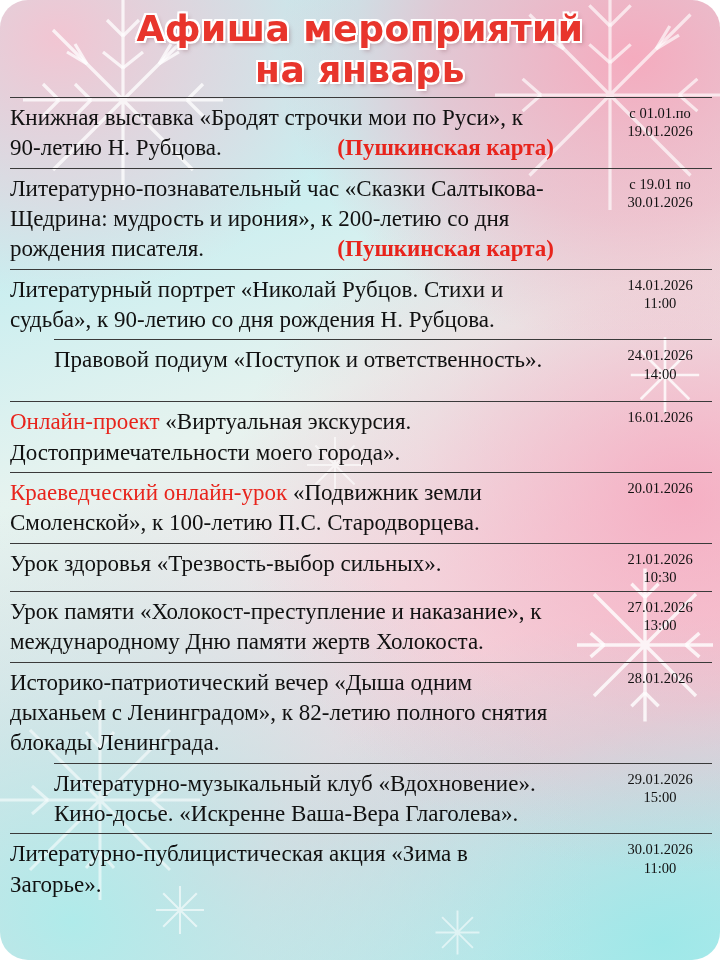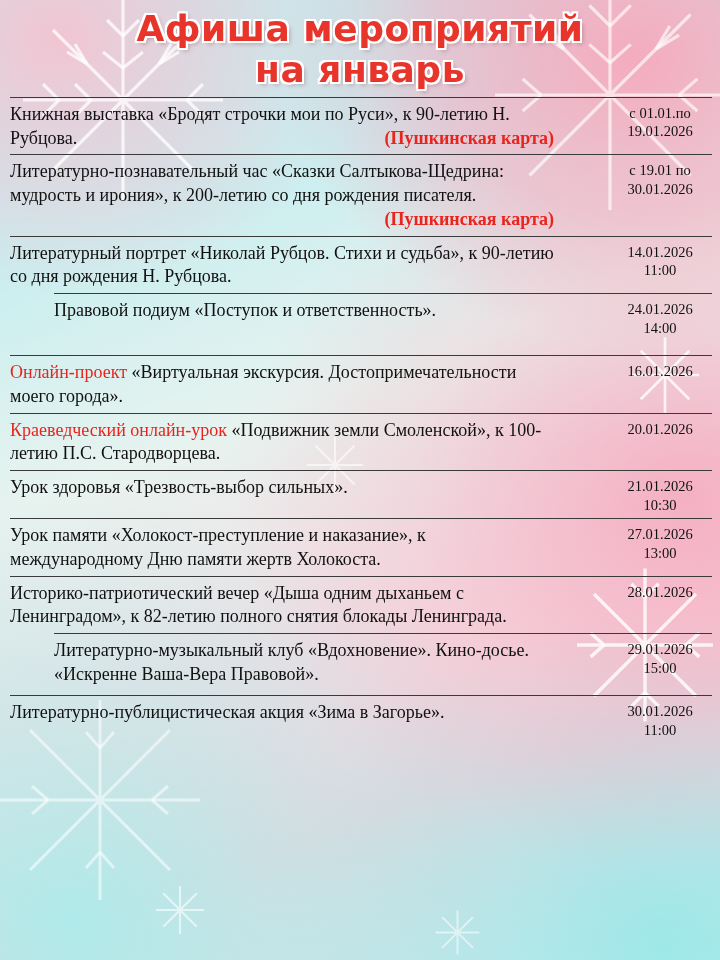--- a/index.html
+++ b/index.html
@@ -17,20 +17,21 @@
     width: 720px;
     height: 960px;
     overflow: hidden;
     background:
       radial-gradient(ellipse 520px 420px at 88% 6%, rgba(247,168,188,0.95) 0%, rgba(247,168,188,0.55) 38%, rgba(247,168,188,0.0) 68%),
       radial-gradient(ellipse 420px 360px at 8% 4%, rgba(250,190,205,0.85) 0%, rgba(250,190,205,0.35) 45%, rgba(250,190,205,0) 72%),
       radial-gradient(ellipse 600px 500px at 95% 52%, rgba(246,160,185,0.75) 0%, rgba(246,170,190,0.25) 45%, rgba(246,170,190,0) 75%),
       radial-gradient(ellipse 700px 560px at 10% 96%, rgba(168,238,236,0.9) 0%, rgba(168,238,236,0.35) 45%, rgba(168,238,236,0) 76%),
       radial-gradient(ellipse 520px 420px at 92% 98%, rgba(150,232,232,0.85) 0%, rgba(150,232,232,0.3) 50%, rgba(150,232,232,0) 78%),
       linear-gradient(160deg, #bdeef0 0%, #c9eef0 22%, #e7f3ef 42%, #f2dfe4 60%, #f6cfd9 78%, #c9ecee 100%);
+    border-radius: 28px;
   }
   
   .frost {
     position: absolute;
     inset: 0;
     pointer-events: none;
   }
   .frost svg { position: absolute; }
   .title-wrap {
     position: relative;
@@ -65,21 +66,21 @@
   .row {
     display: flex;
     align-items: flex-start;
     justify-content: space-between;
     border-top: 1.5px solid #3a3a3a;
     padding: 5px 0 4px 0;
   }
   .row:first-child { border-top: 1.5px solid #3a3a3a; }
   .desc {
     flex: 1 1 auto;
-    font-size: 18px;
+    font-size: 23px;
     line-height: 1.32;
     color: #111111;
     padding-right: 10px;
   }
   .desc .lead-red {
     color: #e8241c;
     font-weight: normal;
     margin-top: 12px;
   }
   .card-note {
@@ -232,21 +233,21 @@
 
     <div class="row">
       <div class="desc">
         <span>Историко-патриотический  вечер «Дыша одним дыханьем с Ленинградом», к 82-летию полного снятия блокады Ленинграда.</span>
       </div>
       <div class="dateblock">28.01.2026</div>
     </div>
 
     <div class="row r-tall">
       <div class="desc">
-        <span>Литературно-музыкальный  клуб «Вдохновение». Кино-досье. «Искренне Ваша-Вера Правовой».</span>
+        <span>Литературно-музыкальный  клуб «Вдохновение». Кино-досье. «Искренне Ваша-Вера Глаголева».</span>
       </div>
       <div class="dateblock">29.01.2026
 15:00</div>
     </div>
 
     <div class="row">
       <div class="desc">
         <span>Литературно-публицистическая  акция «Зима в Загорье».</span>
       </div>
       <div class="dateblock">30.01.2026

